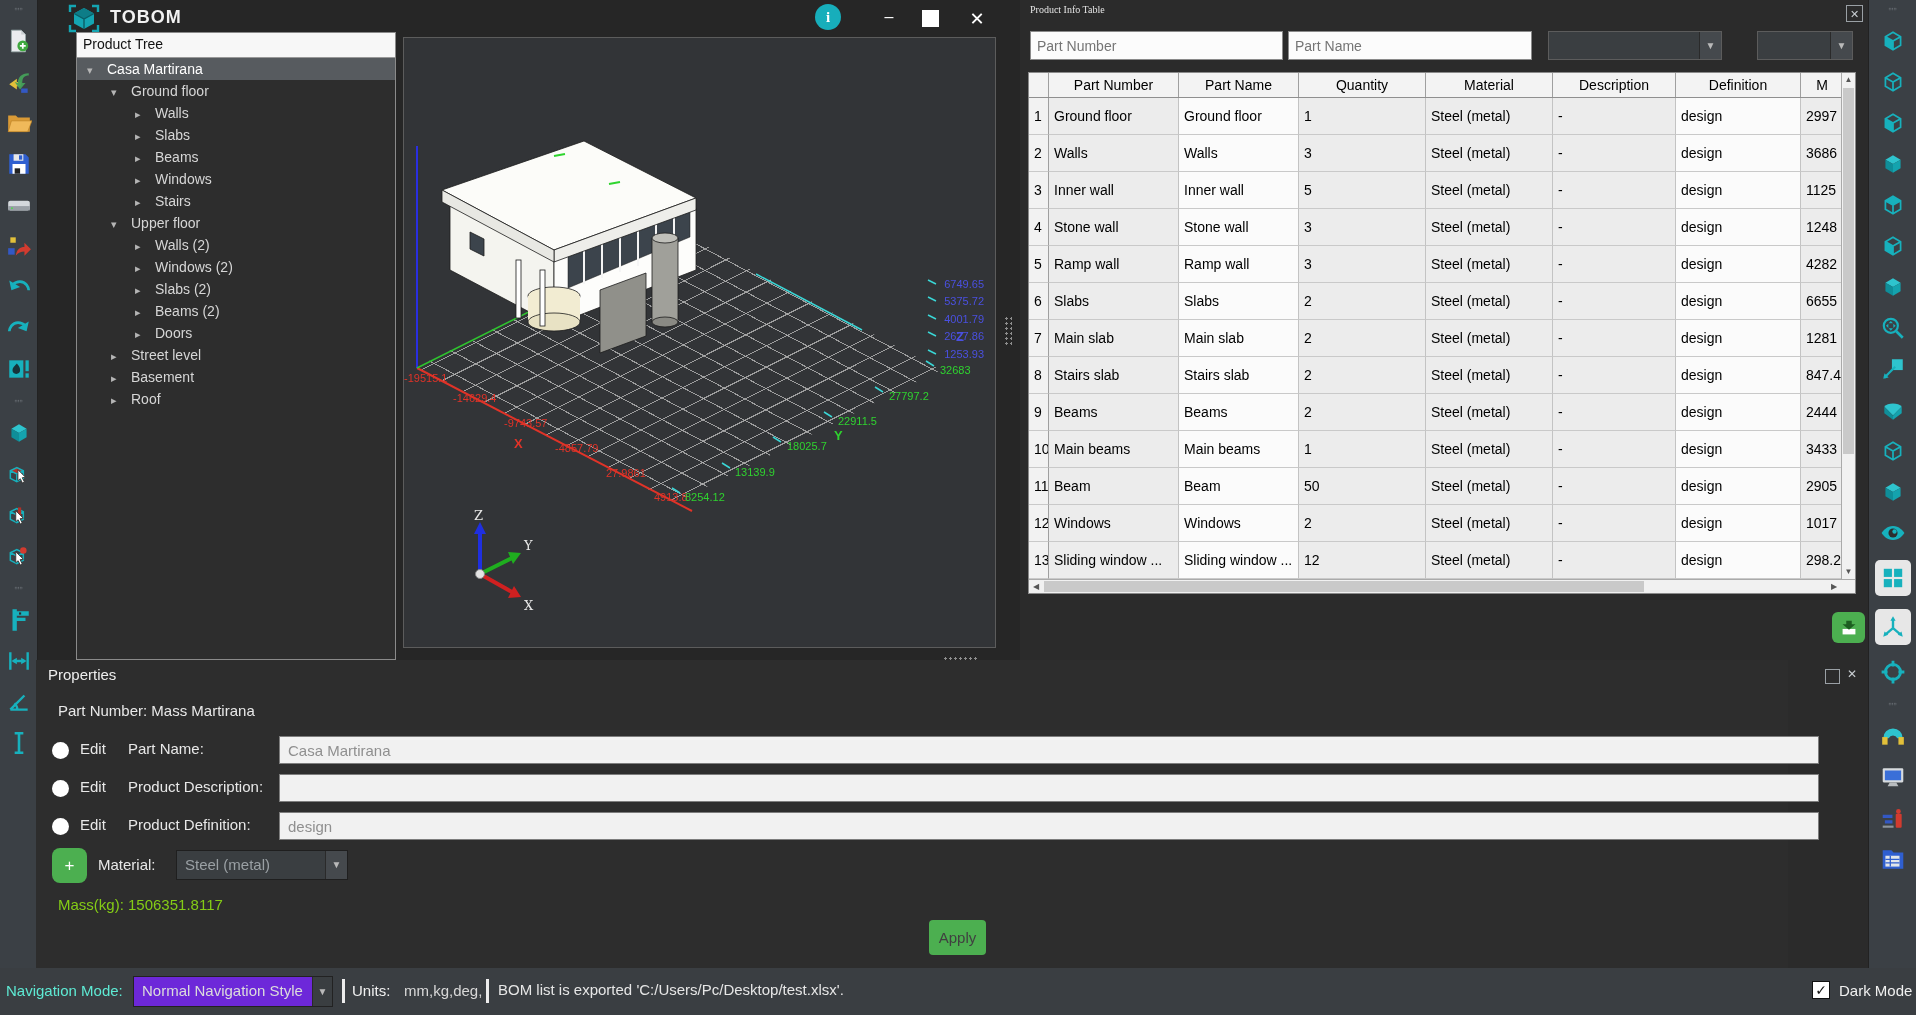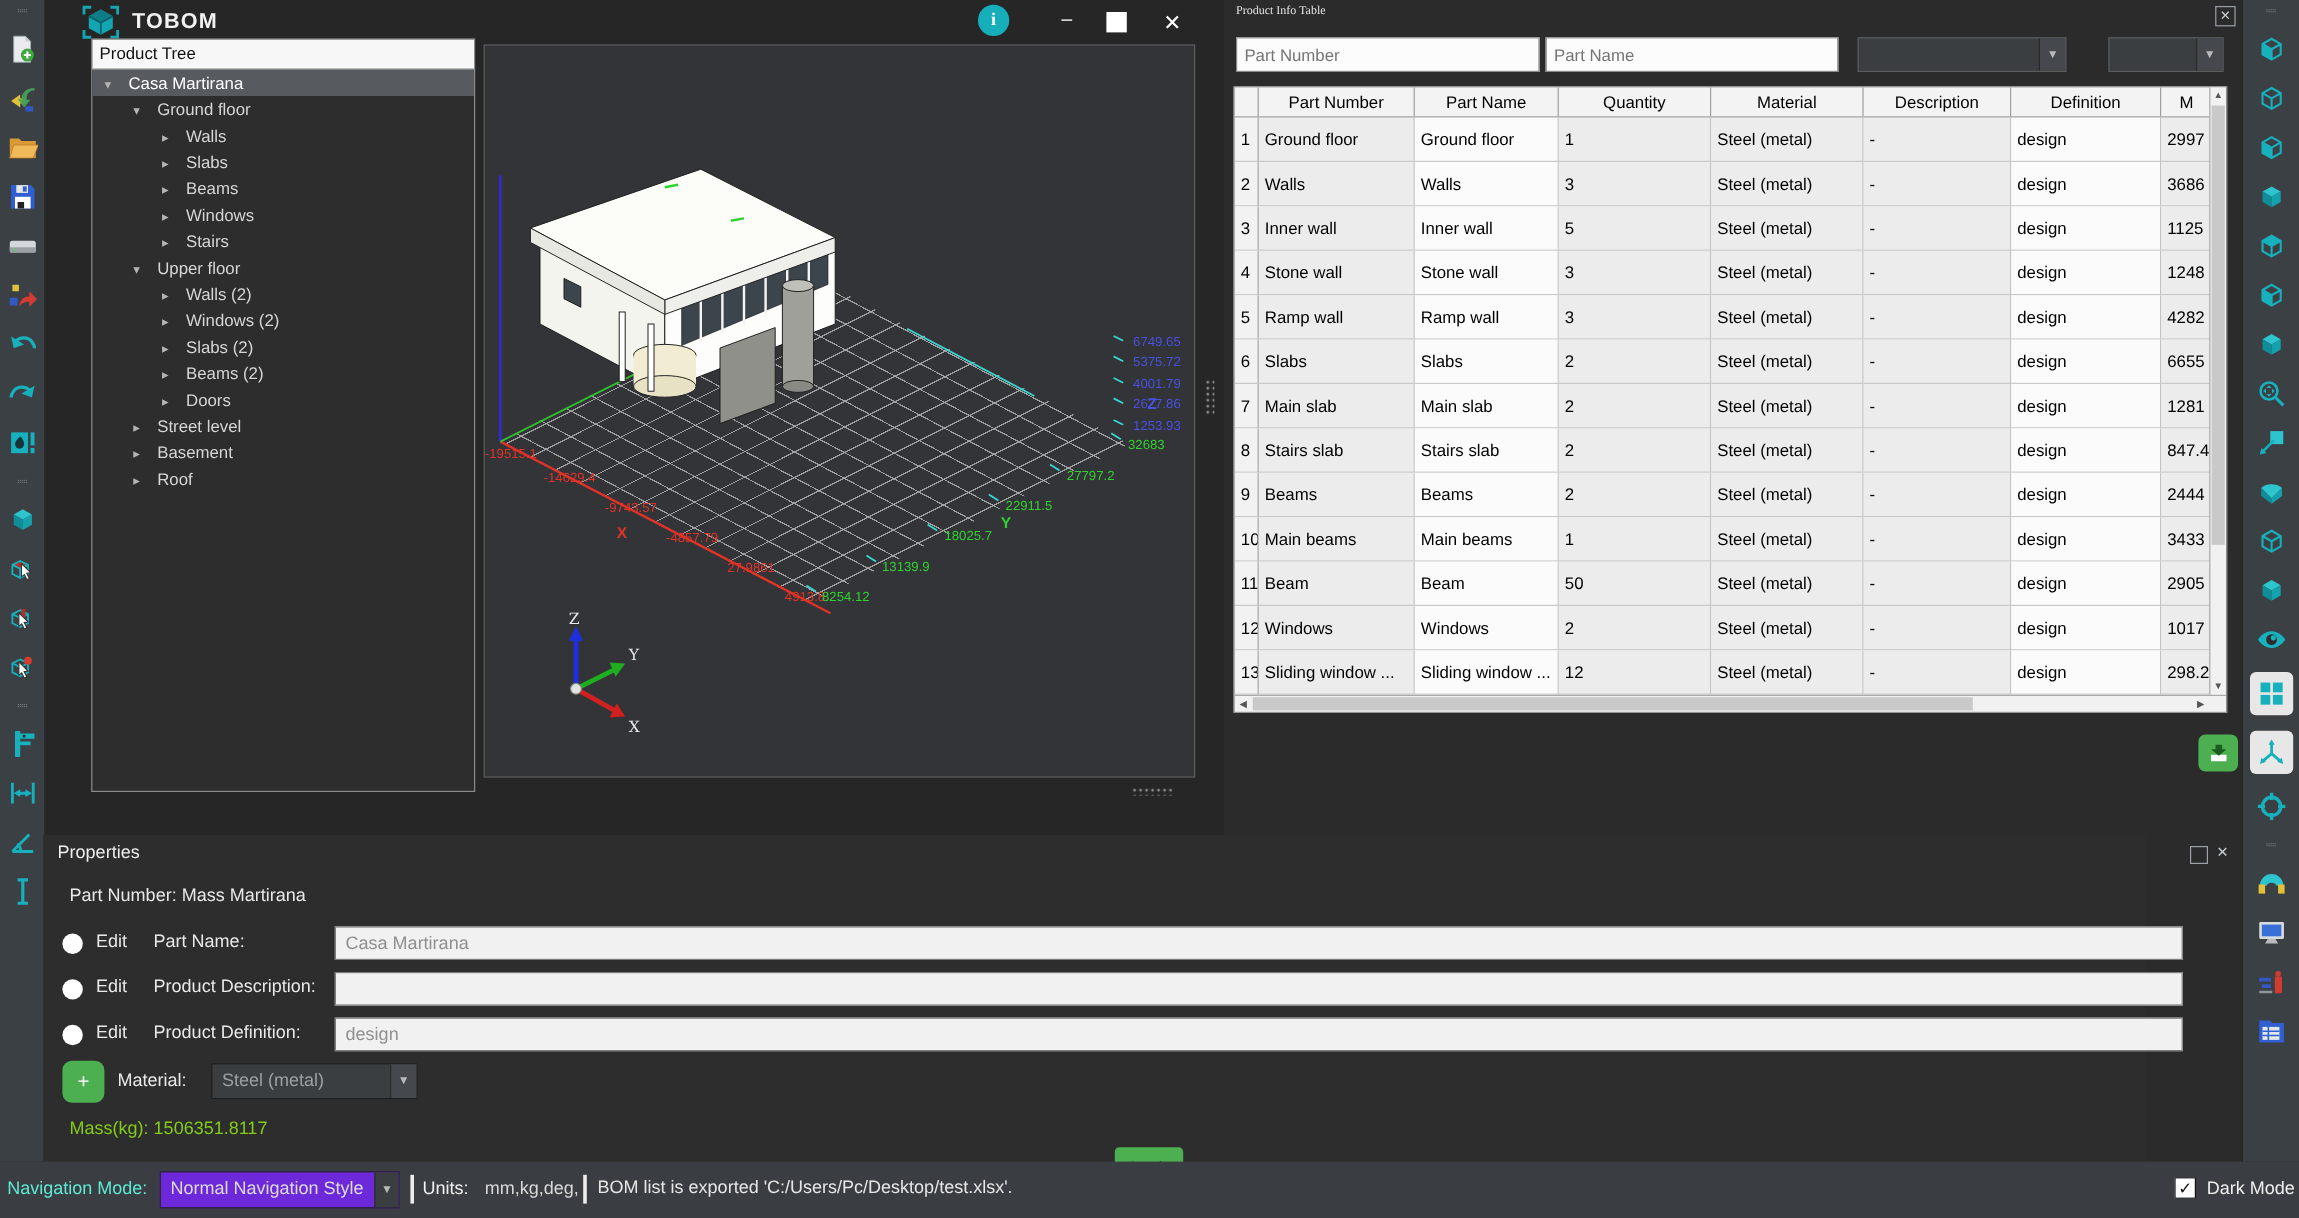--- a/index.html
+++ b/index.html
@@ -84,21 +84,21 @@
   .vscroll .up{top:0;} .vscroll .down{bottom:0;}
   .vscroll .thumb { position:absolute; left:1px; top:15px; width:11px; height:366px; background:#c9c9c9; }
   .hscroll { position:relative; height:14px; background:#f1f1f1; border-top:1px solid #aaa; }
   .hscroll .left, .hscroll .right { position:absolute; top:0; width:14px; height:13px; color:#555; font-size:8px; text-align:center; line-height:13px; }
   .hscroll .left{left:0;} .hscroll .right{right:14px;}
   .hscroll .thumb { position:absolute; left:15px; top:1px; width:600px; height:11px; background:#c9c9c9; }
   #export-xlsx-button { left:812px; top:612px; width:33px; height:31px; background:#4caf50; border-radius:6px;
     display:flex; align-items:center; justify-content:center; }
 
   
-  #props-panel { left:36px; top:696px; width:1752px; height:308px; background:#2d2d2d;padding-left:20px; }
+  #props-panel { left:36px; top:660px; width:1752px; height:308px; background:#2d2d2d;padding-left:20px; }
   #props-title { left:12px; top:6px; color:#eee; font-size:15px; }
   #props-float { left:1789px; top:9px; width:15px; height:15px; border:1px solid #9aa0a5; }
   #props-close { left:1811px; top:7px; color:#c9ced2; font-size:12px; }
   #props-partnum { left:22px; top:42px; color:#e8e8e8; font-size:15px; }
   .prop-row { position:absolute; left:0; width:1800px; height:30px; }
   .prop-row .radio { position:absolute; left:16px; top:6px; width:17px; height:17px; border-radius:50%; background:#fff; }
   .prop-row .edit { position:absolute; left:44px; top:4px; color:#e8e8e8; font-size:15px; }
   .prop-row .plabel { position:absolute; left:92px; top:4px; color:#e8e8e8; font-size:15px; }
   .prop-input { position:absolute; left:243px; top:0; width:1540px; height:28px; background:#f1f1f1;
     border:1px solid #7d7d7d; color:#8f8f8f; font-size:15px; padding:0 8px; font-family:inherit; }

